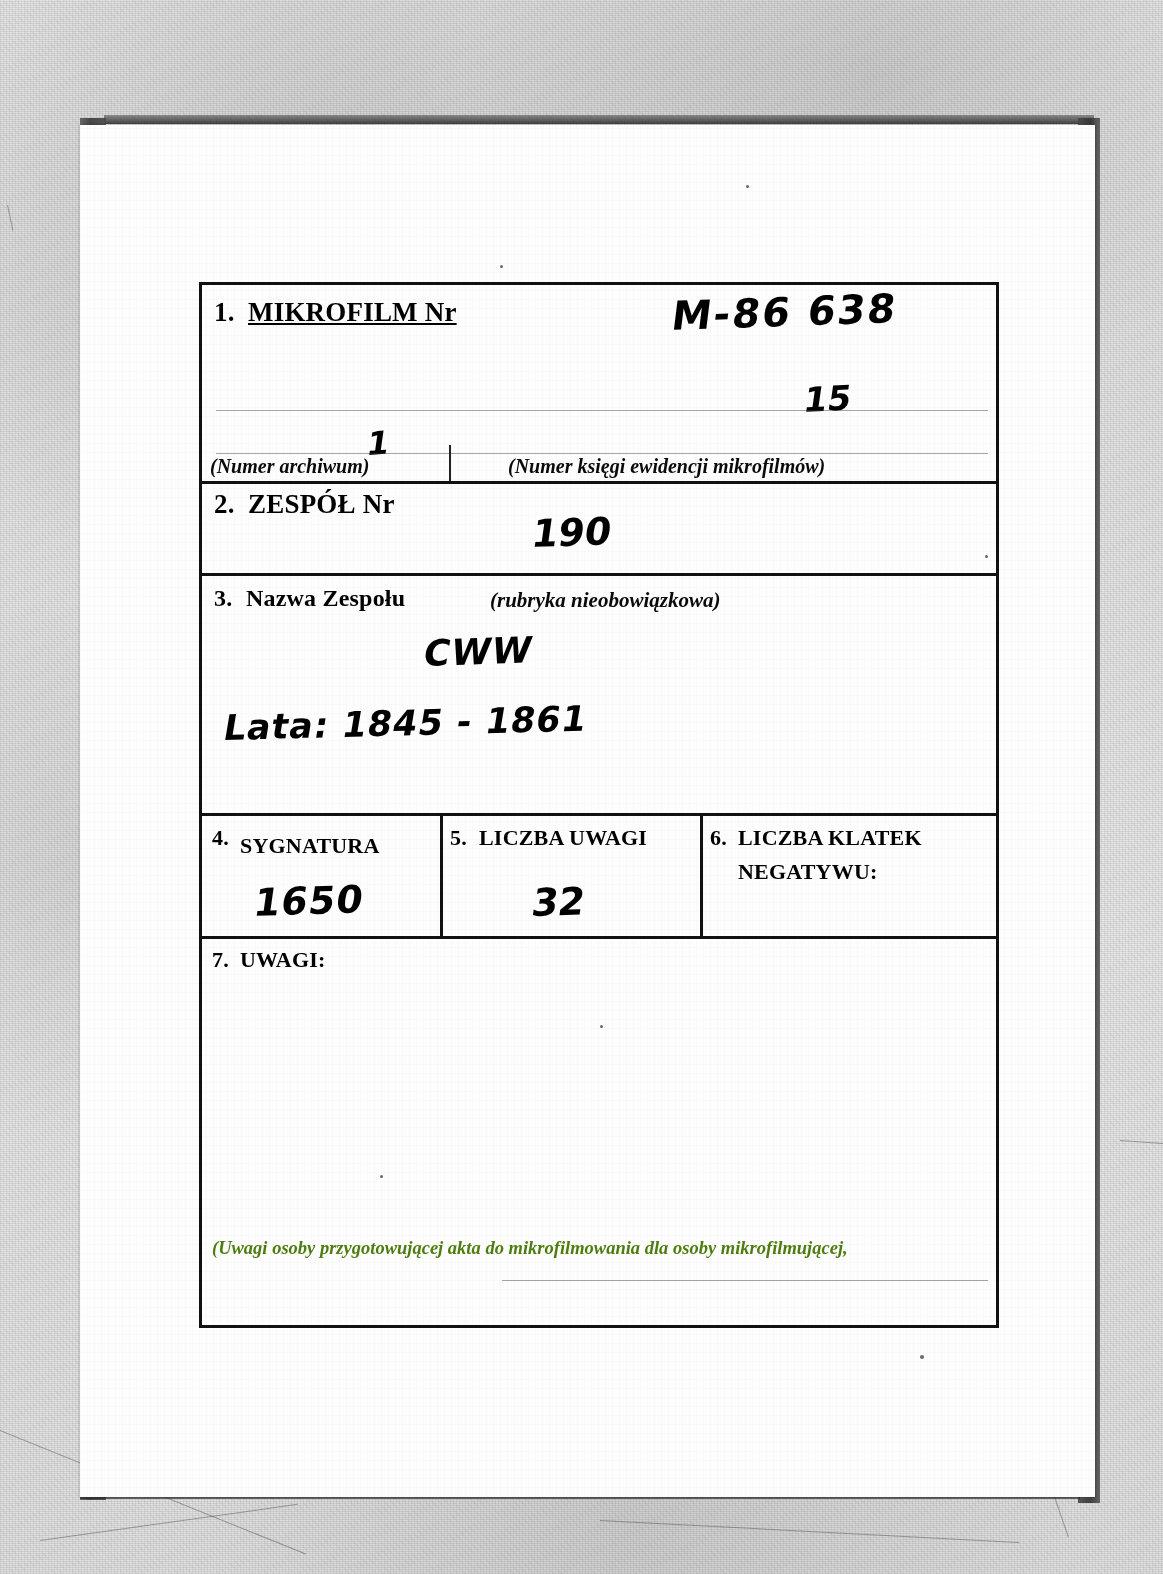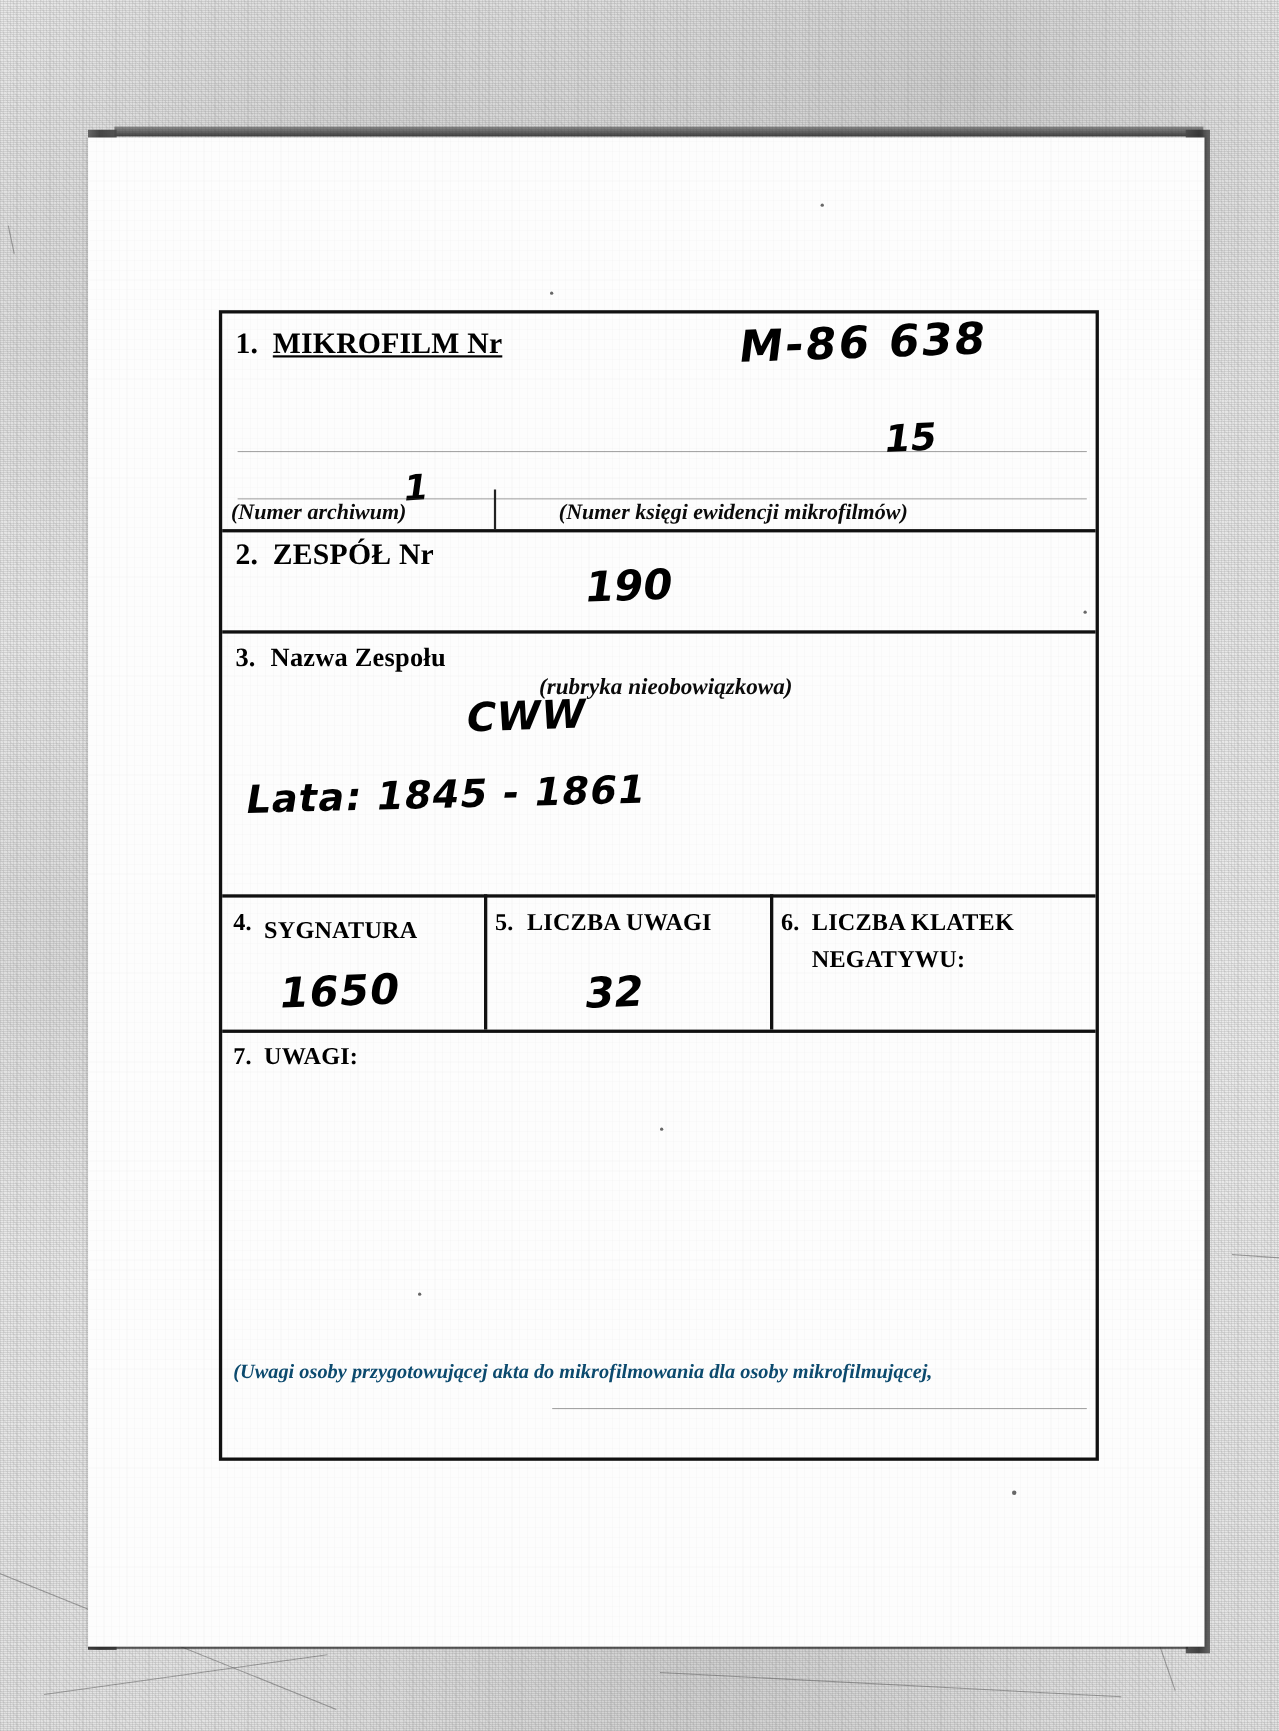--- a/index.html
+++ b/index.html
@@ -128,21 +128,21 @@
     font-weight: bold;
     color: #0a0a0a;
     white-space: nowrap;
   }
   .caption { font-size: 20px; }
   .note {
     position: absolute;
     font-style: italic;
     font-weight: bold;
     font-size: 18.5px;
-    color: #0c4a6e;
+    color: #4d7c0f;
     line-height: 1.5;
     width: 770px;
   }
 
   
   .hand {
     position: absolute;
     font-family: "DejaVu Sans", sans-serif;
     color: #000;
     font-weight: bold;
@@ -211,21 +211,21 @@
       <div class="hline" style="top:196px;"></div>
 
       <div class="lbl lbl-big" style="left:12px; top:204px;">2.</div>
       <div class="lbl lbl-big" style="left:46px; top:204px;">ZESPÓŁ  Nr</div>
       <div class="hand hw-zespol" style="left:330px; top:227px;">190</div>
 
       <div class="hline" style="top:288px;"></div>
 
       <div class="lbl lbl-mid" style="left:12px; top:300px;">3.</div>
       <div class="lbl lbl-mid" style="left:44px; top:300px;">Nazwa Zespołu</div>
-      <div class="ital" style="left:288px; top:303px; font-size:21px;margin-top:24px;">(rubryka nieobowiązkowa)</div>
+      <div class="ital" style="left:288px; top:303px; font-size:21px;">(rubryka nieobowiązkowa)</div>
 
       <div class="hand hw-cww" style="left:222px; top:348px;">CWW</div>
       <div class="hand hw-lata" style="left:22px; top:423px;">Lata: 1845 - 1861</div>
 
       <div class="hline" style="top:528px;"></div>
 
       <div class="vline" style="left:238px; top:528px; height:123px;"></div>
       <div class="vline" style="left:498px; top:528px; height:123px;"></div>
 
       <div class="lbl lbl-small" style="left:10px; top:540px;">4.</div>

